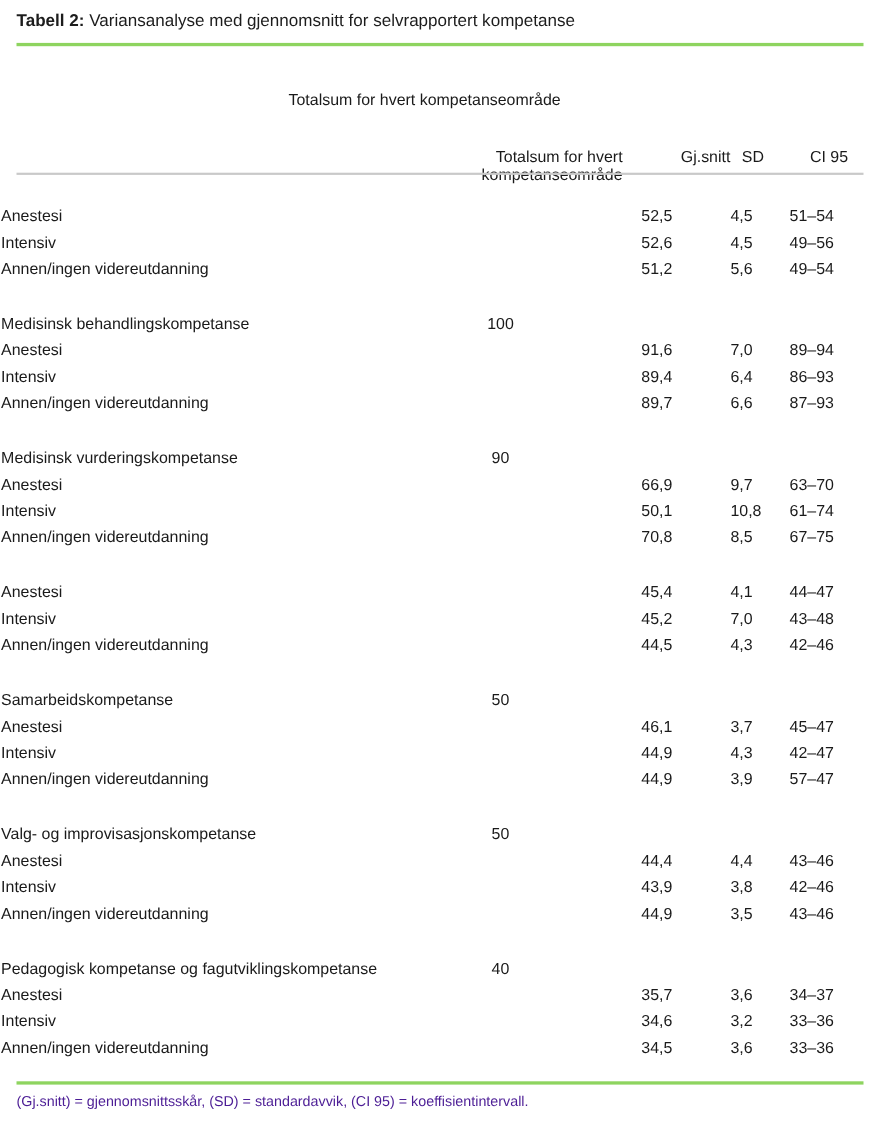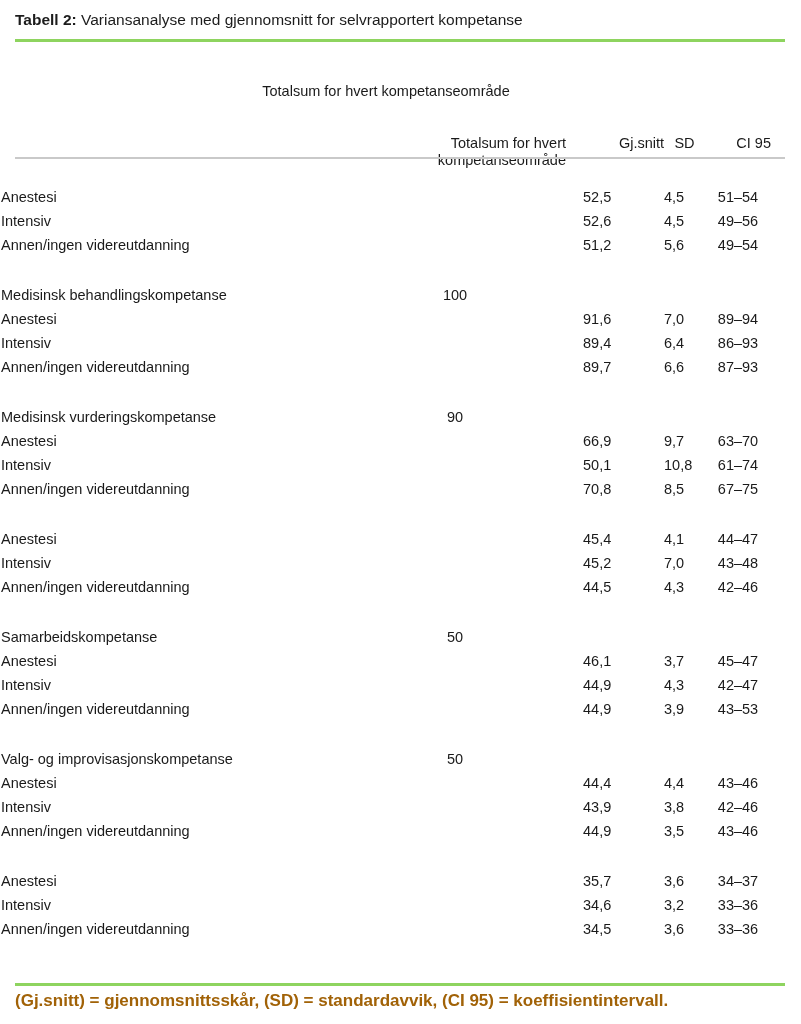--- a/index.html
+++ b/index.html
@@ -114,25 +114,24 @@
   .cell-ci    { text-align: center; }
 
   tr.group-row td { font-weight: normal; }
 
   
   .footnote {
     position: absolute;
     left: 15px;
     top: 992px;
     width: 770px;
-    font-size: 17px;
+    font-size: 13px;
     line-height: 18px;
-    color: #a16207;
+    color: #4c1d95;
     white-space: nowrap;
-    font-weight: bold;
   }
 </style>
 </head>
 <body>
 
 <div class="page">
 
   <div class="caption">
     <span class="lbl">Tabell 2:</span><span class="txt"> Variansanalyse med gjennomsnitt for selvrapportert kompetanse</span>
   </div>
@@ -289,21 +288,21 @@
           <td class="cell-total"></td>
           <td class="cell-mean">44,9</td>
           <td class="cell-sd">4,3</td>
           <td class="cell-ci">42–47</td>
         </tr>
         <tr class="data-row">
           <td class="cell-label">Annen/ingen videreutdanning</td>
           <td class="cell-total"></td>
           <td class="cell-mean">44,9</td>
           <td class="cell-sd">3,9</td>
-          <td class="cell-ci">43–53</td>
+          <td class="cell-ci">57–47</td>
         </tr>
         <tr class="gap-block">
           <td colspan="5"></td>
         </tr>
         <tr class="data-row group-row">
           <td class="cell-label">Valg- og improvisasjonskompetanse</td>
           <td class="cell-total">50</td>
           <td class="cell-mean"></td>
           <td class="cell-sd"></td>
           <td class="cell-ci"></td>
@@ -325,20 +324,27 @@
         <tr class="data-row">
           <td class="cell-label">Annen/ingen videreutdanning</td>
           <td class="cell-total"></td>
           <td class="cell-mean">44,9</td>
           <td class="cell-sd">3,5</td>
           <td class="cell-ci">43–46</td>
         </tr>
         <tr class="gap-block">
           <td colspan="5"></td>
         </tr>
+        <tr class="data-row group-row">
+          <td class="cell-label">Pedagogisk kompetanse og fagutviklingskompetanse</td>
+          <td class="cell-total">40</td>
+          <td class="cell-mean"></td>
+          <td class="cell-sd"></td>
+          <td class="cell-ci"></td>
+        </tr>
         <tr class="data-row">
           <td class="cell-label">Anestesi</td>
           <td class="cell-total"></td>
           <td class="cell-mean">35,7</td>
           <td class="cell-sd">3,6</td>
           <td class="cell-ci">34–37</td>
         </tr>
         <tr class="data-row">
           <td class="cell-label">Intensiv</td>
           <td class="cell-total"></td>

